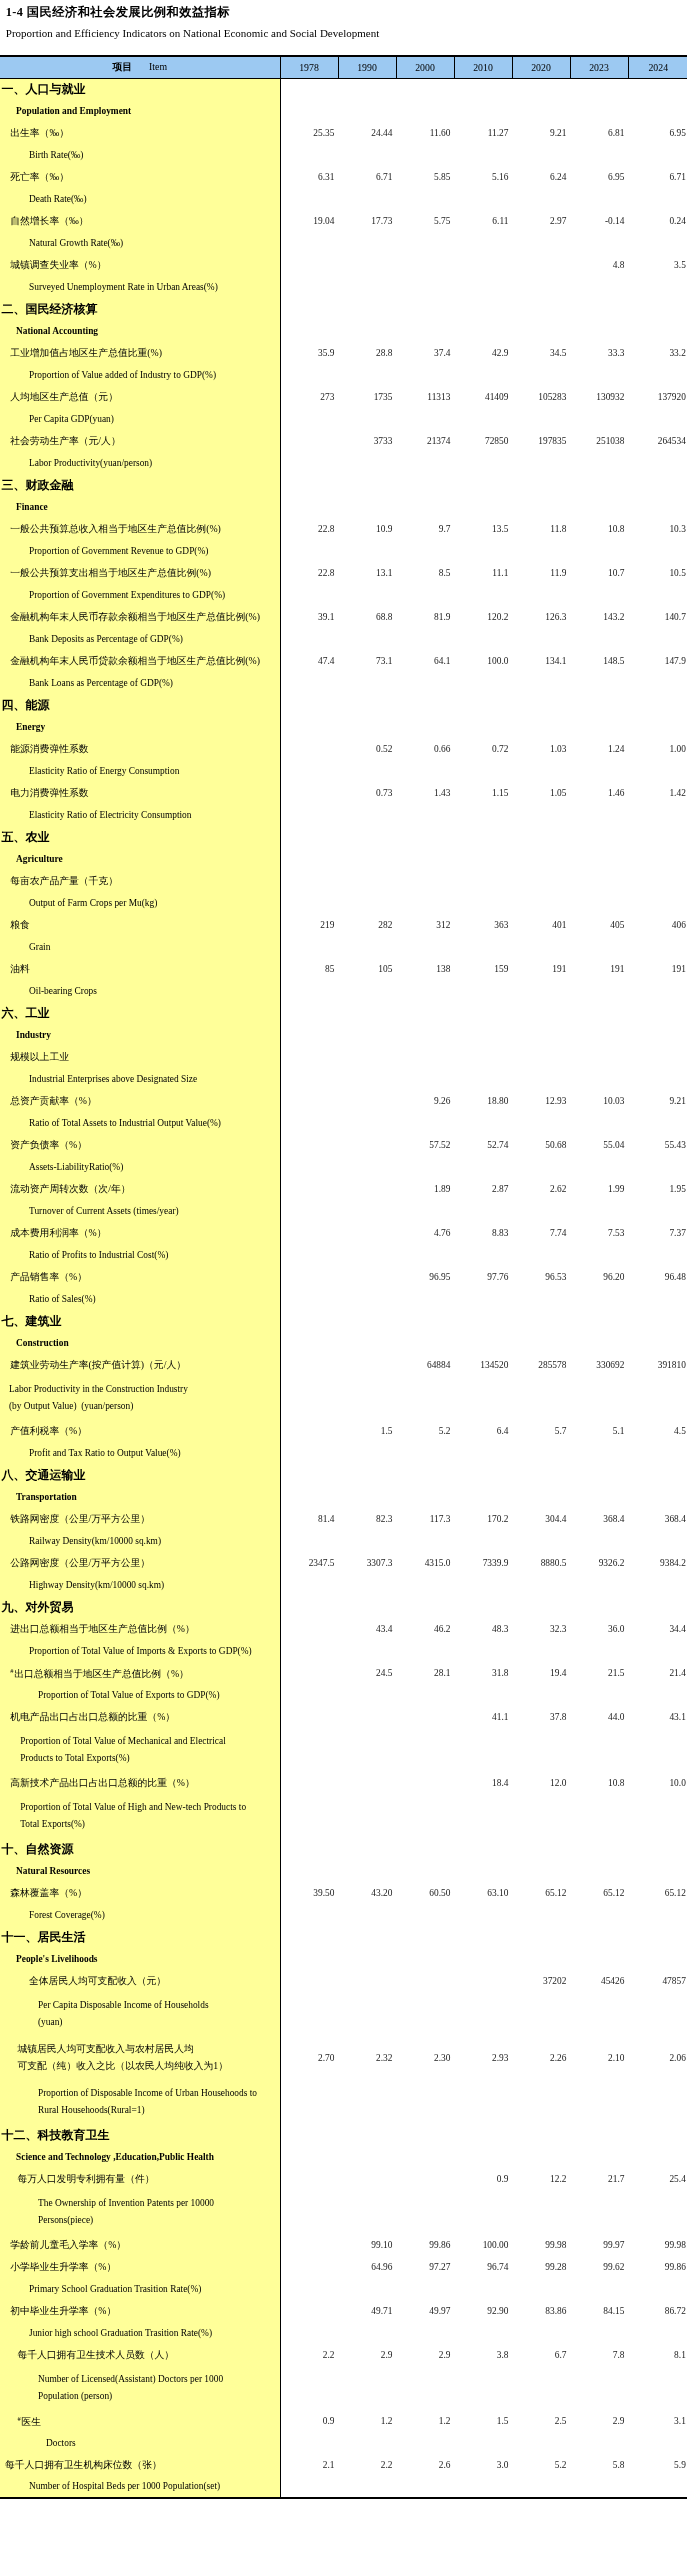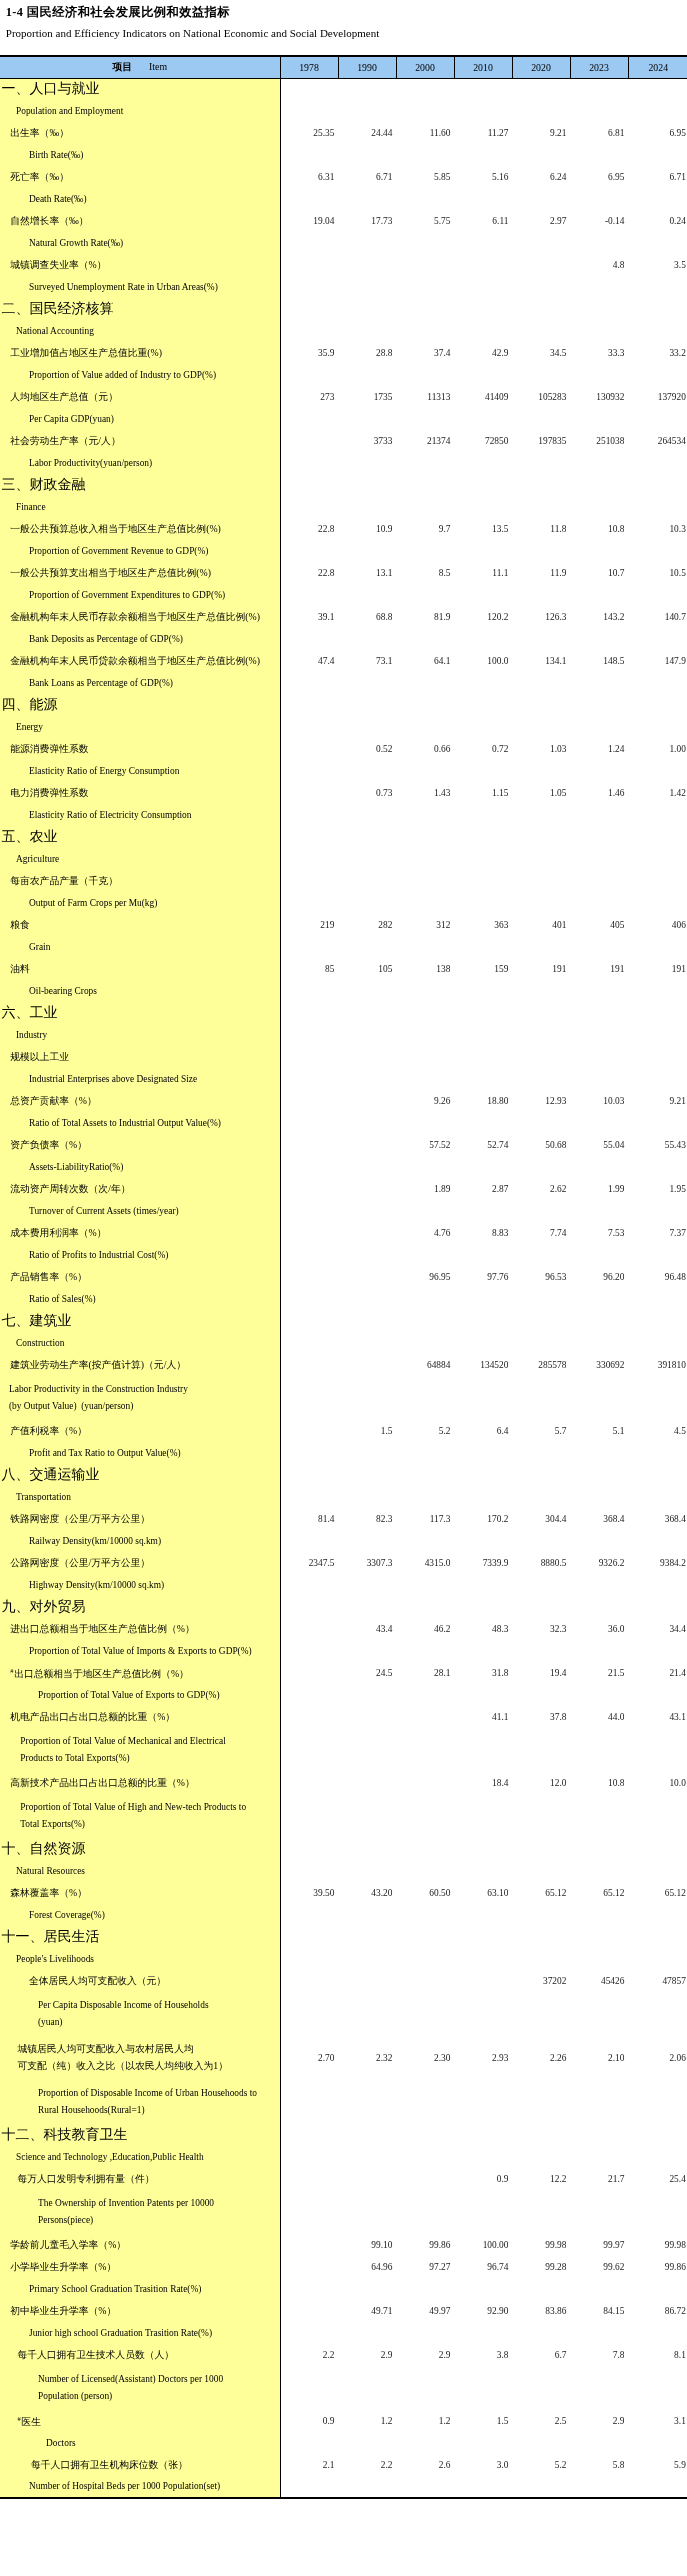--- a/index.html
+++ b/index.html
@@ -39,22 +39,22 @@
   td.lab {
     background: var(--ycol, #ffff99);
     border-right: 0.7px solid #000;
     vertical-align: middle;
     white-space: pre-wrap;
     line-height: 16.7px;
     font-size: 9.8px;
     padding: 0 2.9px 0 10.2px;
   }
   td.lab sup { font-size: 6.5px; margin-right: 0.7px; }
-  tr.sz td.lab { font-size: 14px; font-weight: normal; padding-left: 1.5px; }
-  tr.se td.lab { font-weight: normal; font-size: 9.4px; padding-left: 16px; }
+  tr.sz td.lab { font-size: 12px; font-weight: bold; padding-left: 1.5px; }
+  tr.se td.lab { font-weight: bold; font-size: 9.4px; padding-left: 16px; }
   tr.ie td.lab { font-size: 9.4px; padding-left: 29px; }
   td.val {
     text-align: right;
     vertical-align: middle;
     font-size: 9.4px;
     color: #1a1a1a;
     padding: 0 3.6px 0 0;
     overflow: hidden;
   }
   td.val.last { padding-right: 2.2px; }
@@ -1097,21 +1097,21 @@
           <td class="lab" style="padding-left: 46px;"><span>Doctors</span></td>
           <td class="val"></td>
           <td class="val"></td>
           <td class="val"></td>
           <td class="val"></td>
           <td class="val"></td>
           <td class="val"></td>
           <td class="val last"></td>
         </tr>
         <tr class="iz">
-          <td class="lab" style="padding-left: 31px; margin-top: 43px;"><span>每千人口拥有卫生机构床位数（张）</span></td>
+          <td class="lab" style="padding-left: 5px; margin-top: 43px;"><span>每千人口拥有卫生机构床位数（张）</span></td>
           <td class="val">2.1</td>
           <td class="val">2.2</td>
           <td class="val">2.6</td>
           <td class="val">3.0</td>
           <td class="val">5.2</td>
           <td class="val">5.8</td>
           <td class="val last">5.9</td>
         </tr>
         <tr class="ie">
           <td class="lab"><span>Number of Hospital Beds per 1000 Population(set)</span></td>

